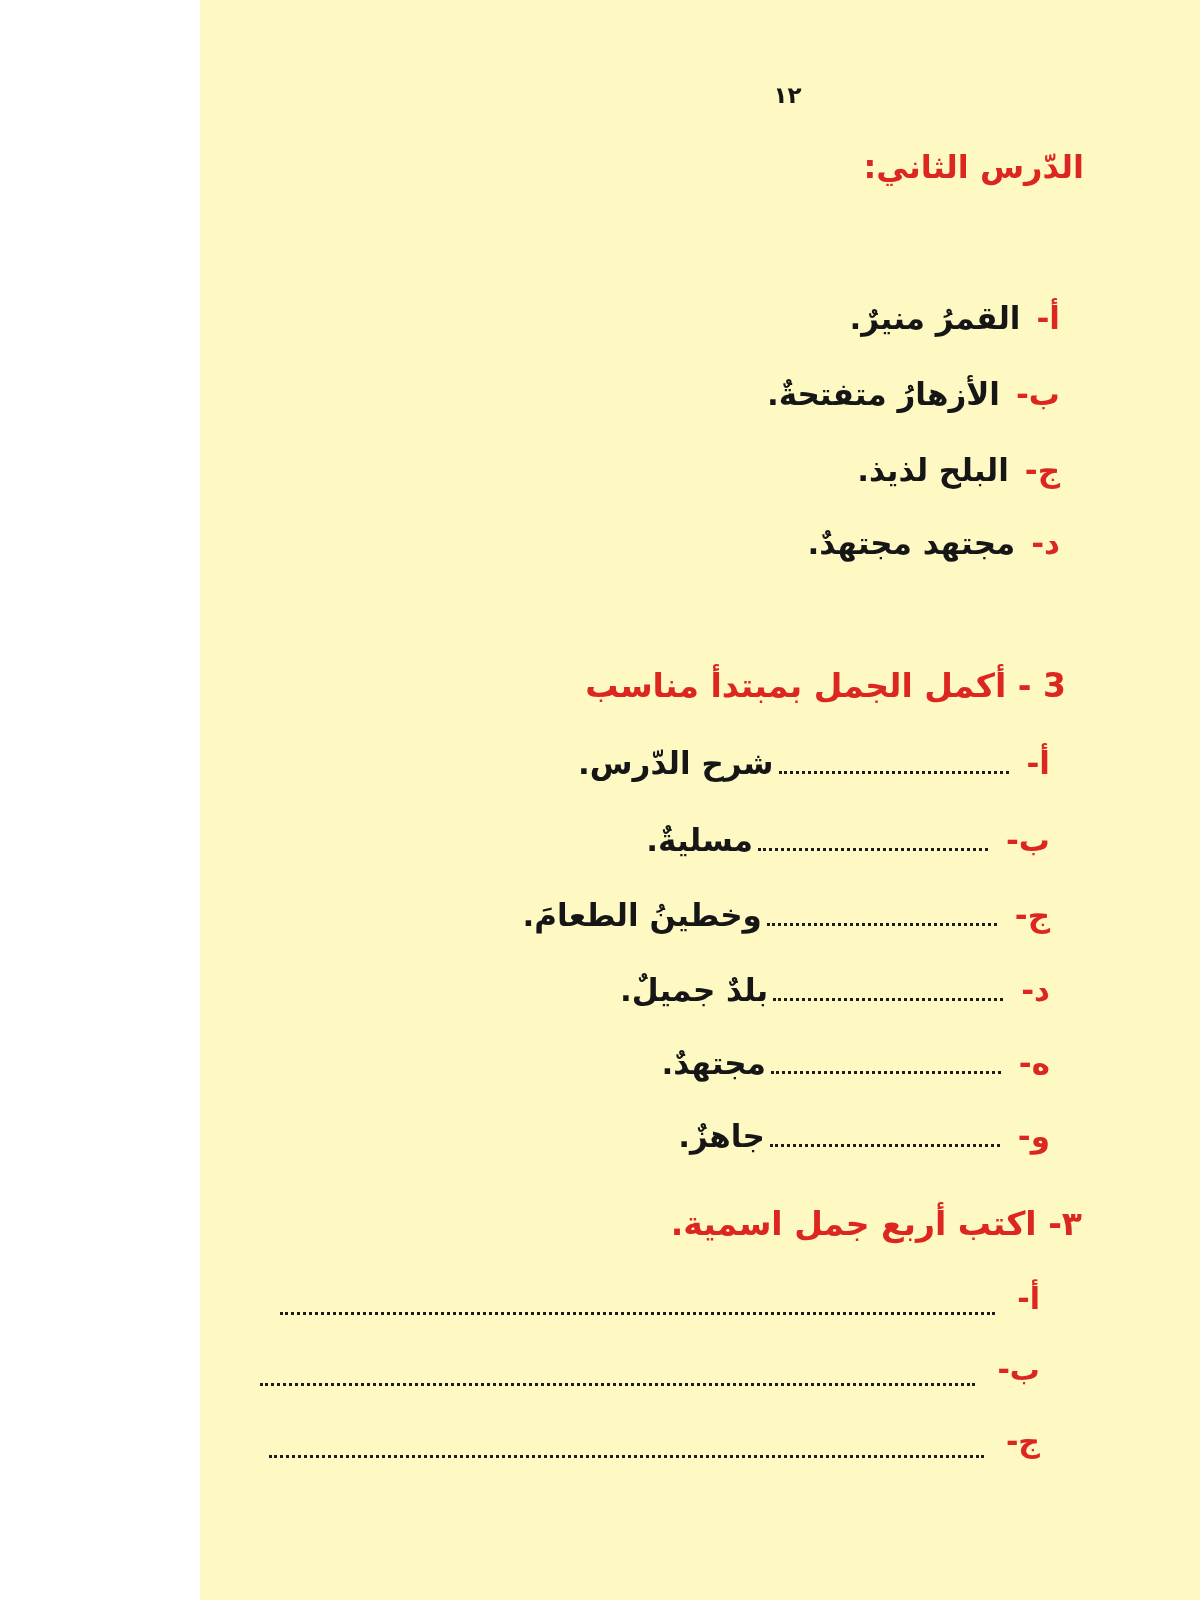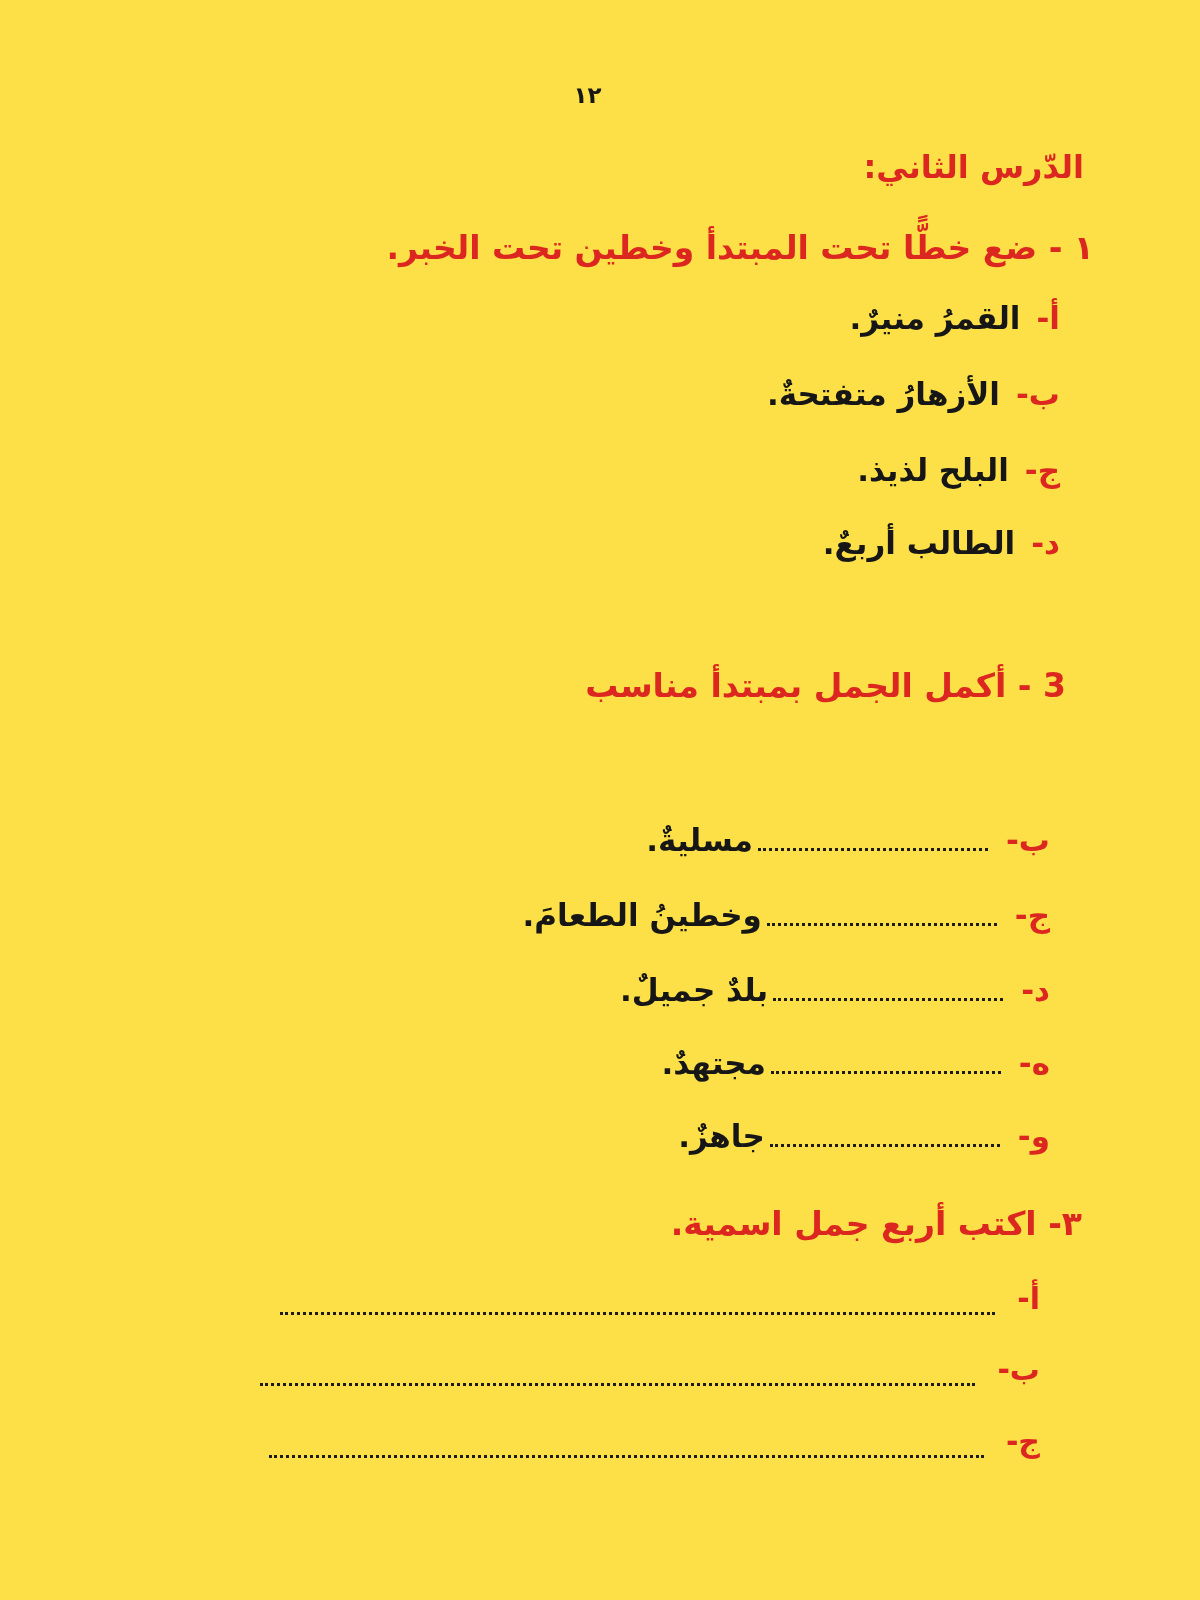--- a/index.html
+++ b/index.html
@@ -4,22 +4,22 @@
 <style>
   * { margin: 0; padding: 0; box-sizing: border-box; }
   html, body { background: #ffffff; }
   body {
     font-family: "DejaVu Sans", sans-serif;
     width: 1200px; height: 1600px;
     position: relative; overflow: hidden;
   }
   #page {
     position: relative;
-    width: 1200px; height: 1600px;
-    background: #fde047;
+    width: 1000px; height: 1600px;
+    background: #fef9c3;
     direction: rtl;
     color: #161616;
   }
   .abs { position: absolute; white-space: nowrap; }
 
   .page-number {
     top: 82px; left: 0; width: 1175px;
     text-align: center;
     font-size: 23px; font-weight: 700; color: #161616;
   }
@@ -70,37 +70,39 @@
 </style>
 </head>
 <body>
 
 <div id="page">
 
   <div class="abs page-number">١٢</div>
 
   <div class="abs lesson-title">الدّرس الثاني:</div>
 
-  <div class="abs section-heading s1-heading">١ - ضع خطًّا تحت المبتدأ وخطين تحت الخبر.</div>
 
   <div class="abs item-row s1-row" style="top:300px">
     <span class="marker">أ-</span><span class="sentence">القمرُ منيرٌ.</span>
   </div>
   <div class="abs item-row s1-row" style="top:376px">
     <span class="marker">ب-</span><span class="sentence">الأزهارُ متفتحةٌ.</span>
   </div>
   <div class="abs item-row s1-row" style="top:452px">
     <span class="marker">ج-</span><span class="sentence">البلح لذيذ.</span>
   </div>
   <div class="abs item-row s1-row" style="top:525px">
-    <span class="marker">د-</span><span class="sentence">الطالب أربعٌ.</span>
+    <span class="marker">د-</span><span class="sentence">مجتهد مجتهدٌ.</span>
   </div>
 
   <div class="abs section-heading s2-heading">3 - أكمل الجمل بمبتدأ مناسب</div>
 
+  <div class="abs item-row s2-row" style="top:745px">
+    <span class="marker">أ-</span><span class="blank"></span><span class="sentence">شرح الدّرس.</span>
+  </div>
   <div class="abs item-row s2-row" style="top:822px">
     <span class="marker">ب-</span><span class="blank"></span><span class="sentence">مسليةٌ.</span>
   </div>
   <div class="abs item-row s2-row" style="top:897px">
     <span class="marker">ج-</span><span class="blank"></span><span class="sentence">وخطينُ الطعامَ.</span>
   </div>
   <div class="abs item-row s2-row" style="top:1045px">
     <span class="marker">ه-</span><span class="blank"></span><span class="sentence">مجتهدٌ.</span>
   </div>
   <div class="abs item-row s2-row" style="top:972px">

